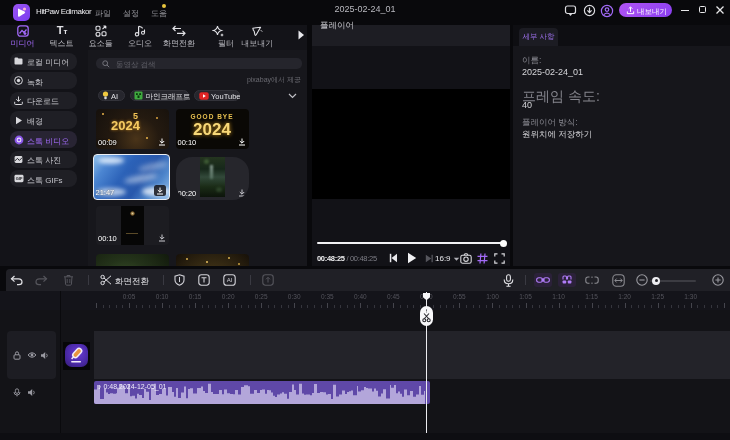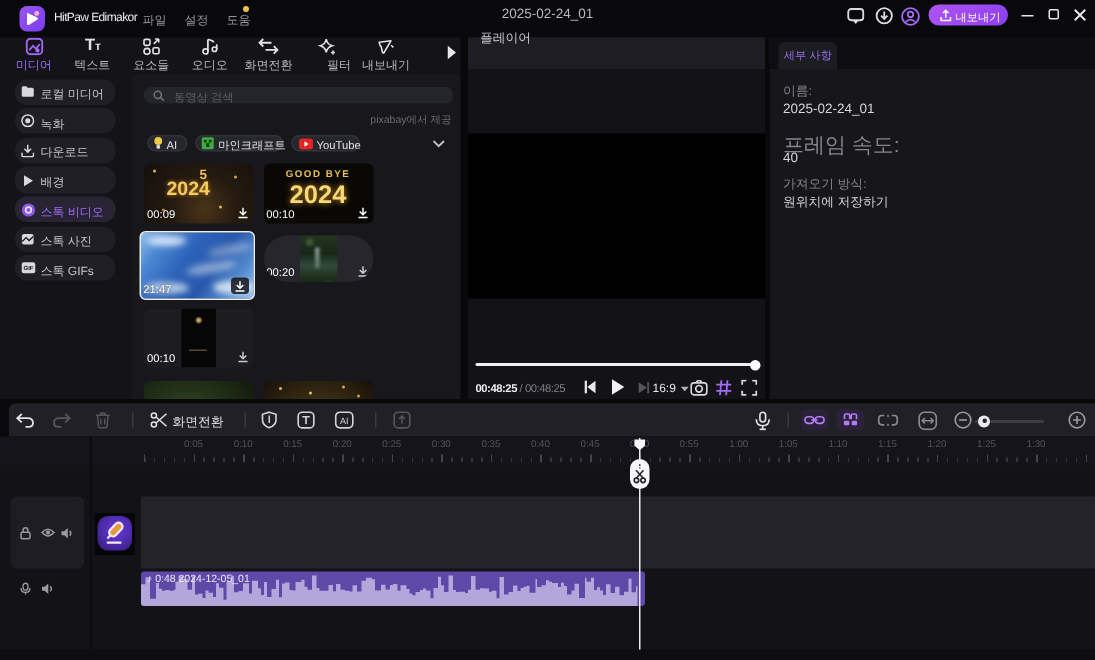--- a/index.html
+++ b/index.html
@@ -209,21 +209,21 @@
     <div class="abs" style="left:2px;top:33px;width:30px;height:8px;border-radius:50%;background:rgba(245,250,255,0.65);filter:blur(2px)"></div>
     <div class="abs" style="left:48px;top:32px;width:28px;height:9px;border-radius:50%;background:rgba(250,252,255,0.75);filter:blur(2px)"></div>
     <div class="abs" style="left:2px;bottom:2px;font-size:7.5px;color:#fff;text-shadow:0 0 2px #333">21:47</div>
     <div class="abs" style="right:2.5px;bottom:2.5px;width:12px;height:11px;border-radius:2.5px;background:rgba(20,20,26,0.85)">
       <svg width="8" height="8" viewBox="0 0 8 8" style="position:absolute;left:2px;top:1.5px">
           <path d="M4 0.5 V5 M1.8 3 L4 5.2 L6.2 3 M1 7 h6" fill="none" stroke="#fff" stroke-width="1"></path>
         </svg>
     </div>
   </div>
 
-  <div class="abs" style="left:87.5px;top:107.2px;width:73px;height:31px;border-radius:16px;background:#26262c;overflow:hidden">
+  <div class="abs" style="left:87.5px;top:107.2px;width:73px;height:43px;border-radius:16px;background:#26262c;overflow:hidden">
     <div class="abs" style="left:24px;top:0;width:25px;height:39.6px;background:linear-gradient(180deg,#24351f 0%,#16271a 30%,#32493a 50%,#1a2b16 75%,#0c140a 100%)">
       <div class="abs" style="left:10px;top:8px;width:3.5px;height:14px;background:linear-gradient(180deg,#a8bcb2,#5e7a6a);filter:blur(1.2px);opacity:0.8"></div>
       <div class="abs" style="left:4px;top:2px;width:5px;height:5px;border-radius:50%;background:#3d5a34;filter:blur(1px)"></div>
       <div class="abs" style="left:16px;top:30px;width:6px;height:5px;border-radius:50%;background:#2c4228;filter:blur(1px)"></div>
     </div>
     <div class="abs" style="left:2px;bottom:2px;font-size:7.5px;color:#fff">00:20</div>
     <svg class="abs" width="8" height="8" viewBox="0 0 8 8" style="right:3px;bottom:3px">
         <path d="M4 0.5 V5 M1.8 3 L4 5.2 L6.2 3 M1 7 h6" fill="none" stroke="#c9c9cf" stroke-width="1"></path>
       </svg>
   </div>
@@ -286,21 +286,21 @@
 </div>
 
 <div class="abs" style="left:513px;top:25px;width:217px;height:241px;background:#16161b"></div>
 <div class="abs" style="left:513px;top:25px;width:217px;height:20.5px;background:#0e0e12"></div>
 <div class="abs" style="left:519px;top:27.5px;width:39px;height:18px;background:#1c1c23;border-radius:4px 4px 0 0"></div>
 <div class="abs ko" style="left:519px;top:32px;width:39px;text-align:center;font-size:7.5px;color:#9b6fe8">세부 사항</div>
 <div class="abs ko" style="left:522px;top:55px;font-size:8.5px;color:#85858d">이름:</div>
 <div class="abs" style="left:522px;top:66.5px;font-size:9px;color:#d6d6da">2025-02-24_01</div>
 <div class="abs ko" style="left:522px;top:88px;font-size:14px;color:#85858d">프레임 속도:</div>
 <div class="abs" style="left:522px;top:99.5px;font-size:9px;color:#d6d6da">40</div>
-<div class="abs ko" style="left:522px;top:117px;font-size:8.5px;color:#85858d">가져오기 방식:</div>
+<div class="abs ko" style="left:522px;top:117px;font-size:8.5px;color:#85858d">플레이어 방식:</div>
 <div class="abs ko" style="left:522px;top:128.5px;font-size:8.5px;color:#d6d6da">원위치에 저장하기</div>
 
 <div class="abs" style="left:6px;top:269px;width:724px;height:22px;background:#202026;border-radius:4px 0 0 0"></div>
 <div id="toolbar">
   <svg class="abs" width="13" height="11" viewBox="0 0 13 11" style="left:10px;top:274.5px">
     <path d="M4.5 1 L1.5 3.8 L4.5 6.6" fill="none" stroke="#e2e2e6" stroke-width="1.2"></path>
     <path d="M1.5 3.8 h7 q3.5 0 3.5 3.2 q0 2.6-3 2.6 h-2" fill="none" stroke="#e2e2e6" stroke-width="1.2"></path>
   </svg>
   <svg class="abs" width="13" height="11" viewBox="0 0 13 11" style="left:35px;top:274.5px">
     <path d="M8.5 1 L11.5 3.8 L8.5 6.6" fill="none" stroke="#55555c" stroke-width="1.2"></path>

